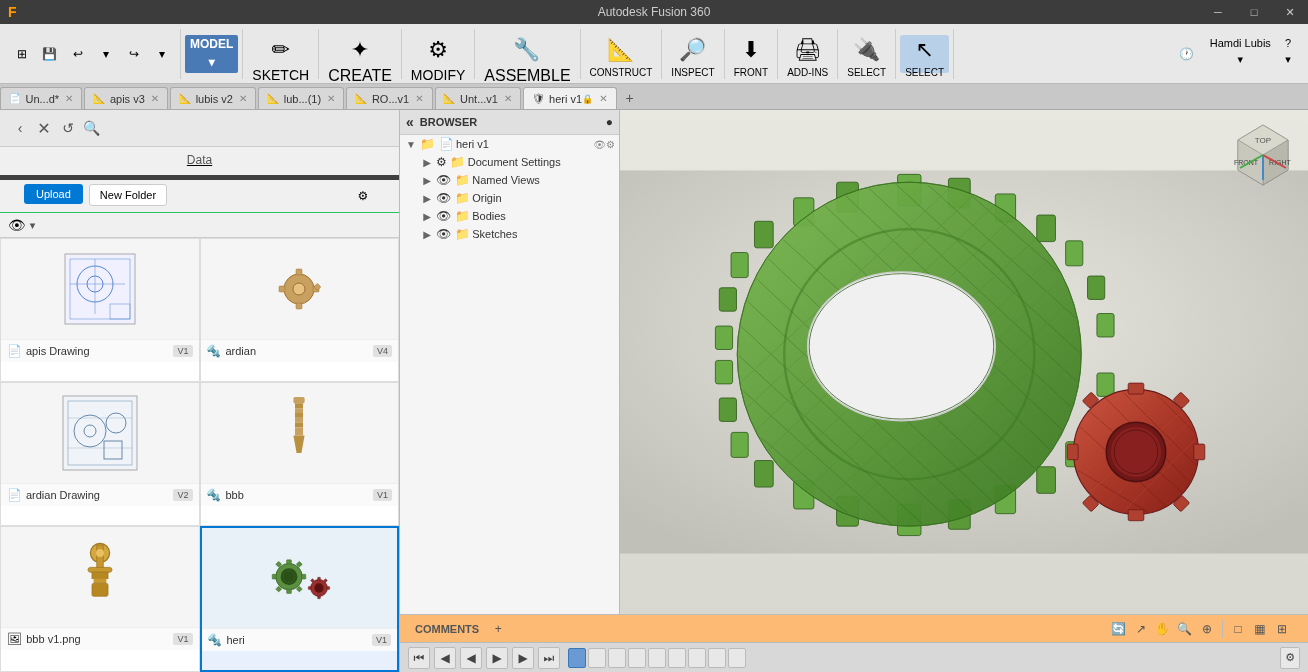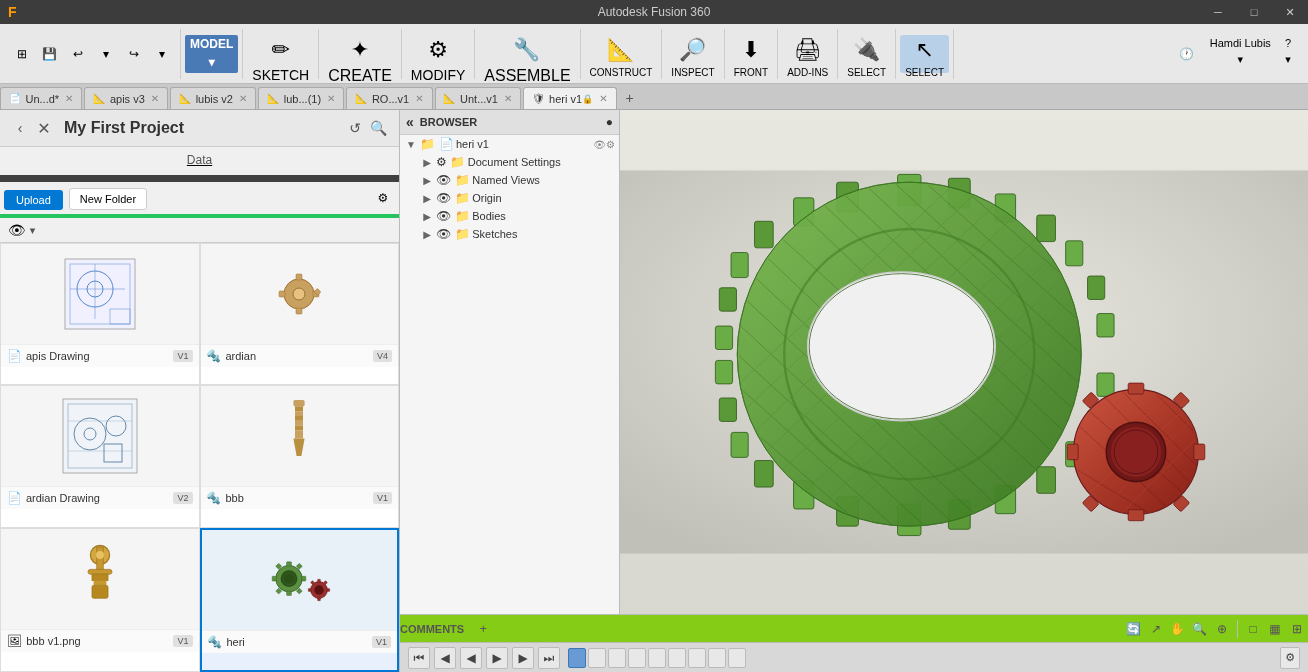--- a/index.html
+++ b/index.html
@@ -92,30 +92,30 @@
       display: flex;
       align-items: center;
       padding: 6px 8px;
       border-bottom: 1px solid #ccc;
       background: #e8e8e8;
     }
     .panel-nav-btn { width: 24px; height: 24px; display: flex; align-items: center; justify-content: center; cursor: pointer; font-size: 14px; color: #555; }
     #panel-title { flex: 1; font-size: 16px; font-weight: bold; color: #333; margin-left: 8px; }
     .panel-action-btn { width: 24px; height: 24px; display: flex; align-items: center; justify-content: center; cursor: pointer; color: #555; font-size: 14px; }
 
-    #panel-tabs { display: flex; border-bottom: 7px solid #404040; text-decoration: underline; }
+    #panel-tabs { display: flex; border-bottom: 5px solid #404040; text-decoration: underline; }
     .panel-tab { flex: 1; padding: 6px; text-align: center; cursor: pointer; font-size: 12px; color: #555; border-bottom: 2px solid transparent; }
     .panel-tab.active { color: #0078d4; border-bottom-color: #0078d4; }
 
     #panel-actions {
       display: flex;
-      align-items: flex-end;
-      padding: 4px 4px;
+      align-items: flex-start;
+      padding: 4px 24px;
       gap: 6px;
-      border-bottom: 4px solid #22c55e;
+      border-bottom: 1px solid #22c55e;
     }
     .upload-btn {
       background: #0078d4;
       color: white;
       border: none;
       padding: 4px 12px;
       border-radius: 3px;
       cursor: pointer;
       font-size: 11px;
     }
@@ -249,25 +249,25 @@
       position: absolute;
       top: 10px;
       right: 10px;
       width: 70px;
       height: 70px;
     }
 
     
     #bottom-bar {
       height: 28px;
-      background: #84cc16;
+      background: #fdba74;
       border-top: 1px solid #bbb;
       display: flex;
       align-items: center;
-      padding: 0 0;
+      padding: 0 15px;
       flex-shrink: 0;
     }
     .comments-label { font-size: 11px; font-weight: bold; color: #555; margin-right: 8px; }
     .bottom-icon-btn { width: 22px; height: 22px; display: flex; align-items: center; justify-content: center; cursor: pointer; font-size: 12px; color: #555; }
 
     
     #status-bar {
       height: 30px;
       background: #d8d8d8;
       border-top: 1px solid #bbb;
@@ -491,21 +491,20 @@
     </div>
     <div class="tab-add">+</div>
   </div>
 
   <div id="body">
 
     <div id="left-panel">
       <div id="panel-header">
         <div class="panel-nav-btn">‹</div>
         <div class="panel-nav-btn" style="font-size:16px">✕</div>
-        <div id="panel-title">My First Project</div>
         <div class="panel-action-btn">↺</div>
         <div class="panel-action-btn">🔍</div>
       </div>
 
       <div id="panel-tabs">
         <div class="panel-tab">Data</div>
       </div>
 
       <div id="panel-actions">
         <button class="upload-btn">Upload</button>
@@ -876,20 +875,40 @@
                 <rect x="50" y="59" width="16" height="14" rx="2" transform="rotate(-45,58,66)"></rect>
                 <rect x="-66" y="59" width="16" height="14" rx="2" transform="rotate(45,-58,66)"></rect>
               </g>
 
               <circle cx="0" cy="0" r="38" fill="#701818" stroke="#501010" stroke-width="2"></circle>
               <circle cx="0" cy="0" r="32" fill="#882020"></circle>
               <circle cx="0" cy="0" r="28" fill="none" stroke="#501010" stroke-width="1"></circle>
             </g>
           </svg>
 
+          <div id="viewcube">
+            <svg width="70" height="70" viewBox="0 0 70 70">
+
+              <polygon points="35,5 60,20 60,50 35,65 10,50 10,20" fill="none" stroke="#888" stroke-width="1"></polygon>
+
+              <polygon points="35,5 60,20 35,35 10,20" fill="#d8d8cc" stroke="#888" stroke-width="0.5"></polygon>
+
+              <polygon points="60,20 60,50 35,65 35,35" fill="#b8b8ac" stroke="#888" stroke-width="0.5"></polygon>
+
+              <polygon points="10,20 35,35 35,65 10,50" fill="#c8c8bc" stroke="#888" stroke-width="0.5"></polygon>
+
+              <text x="35" y="23" text-anchor="middle" font-size="8" fill="#555">TOP</text>
+              <text x="52" y="45" text-anchor="middle" font-size="7" fill="#444">RIGHT</text>
+              <text x="18" y="45" text-anchor="middle" font-size="7" fill="#444">FRONT</text>
+
+              <line x1="35" y1="35" x2="35" y2="60" stroke="#4488cc" stroke-width="2"></line>
+              <line x1="35" y1="35" x2="58" y2="48" stroke="#cc4444" stroke-width="2"></line>
+              <line x1="35" y1="35" x2="12" y2="48" stroke="#44aa44" stroke-width="2"></line>
+            </svg>
+          </div>
         </div>
       </div>
 
       <div id="bottom-bar">
         <span class="comments-label">COMMENTS</span>
         <div class="bottom-icon-btn">+</div>
         <div style="flex:1;"></div>
 
         <div class="bottom-icon-btn" title="Orbit">🔄</div>
         <div class="bottom-icon-btn" title="Look At">↗</div>

